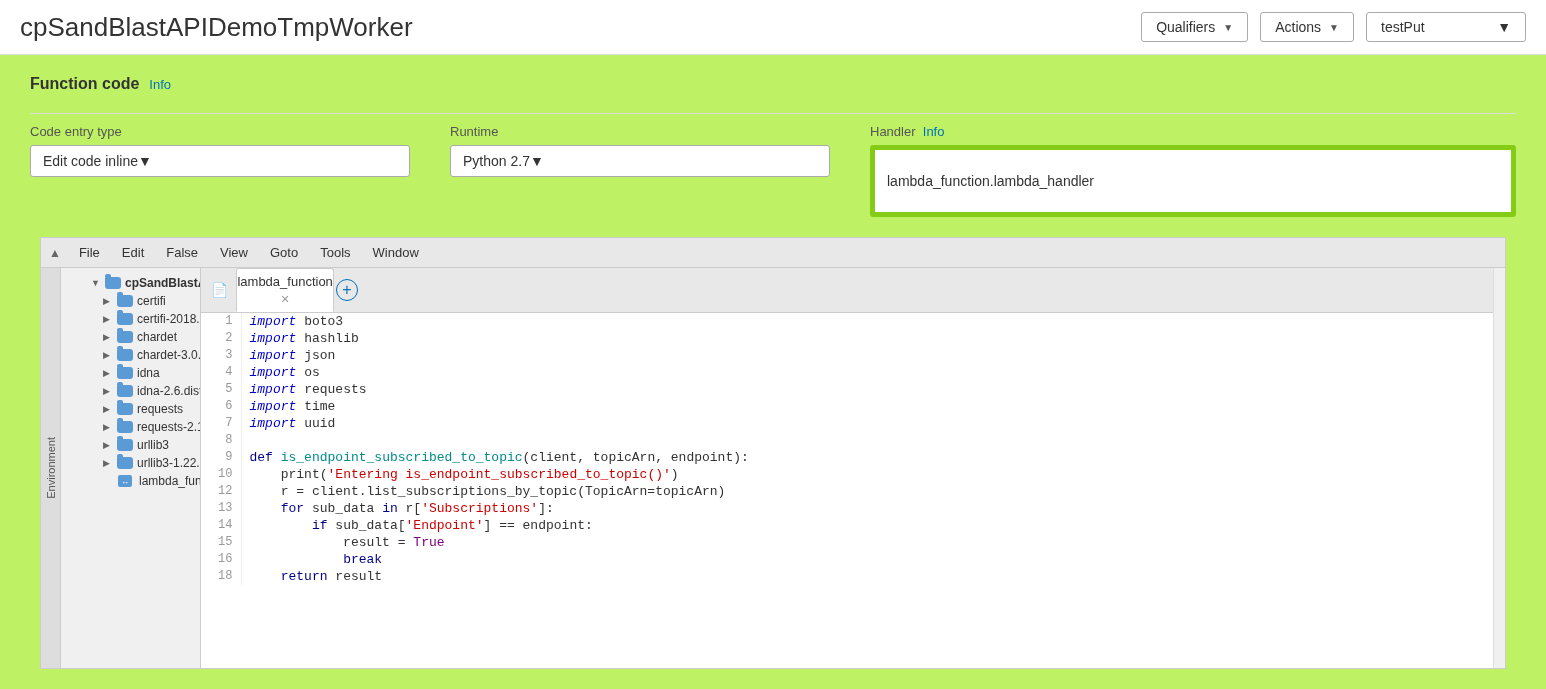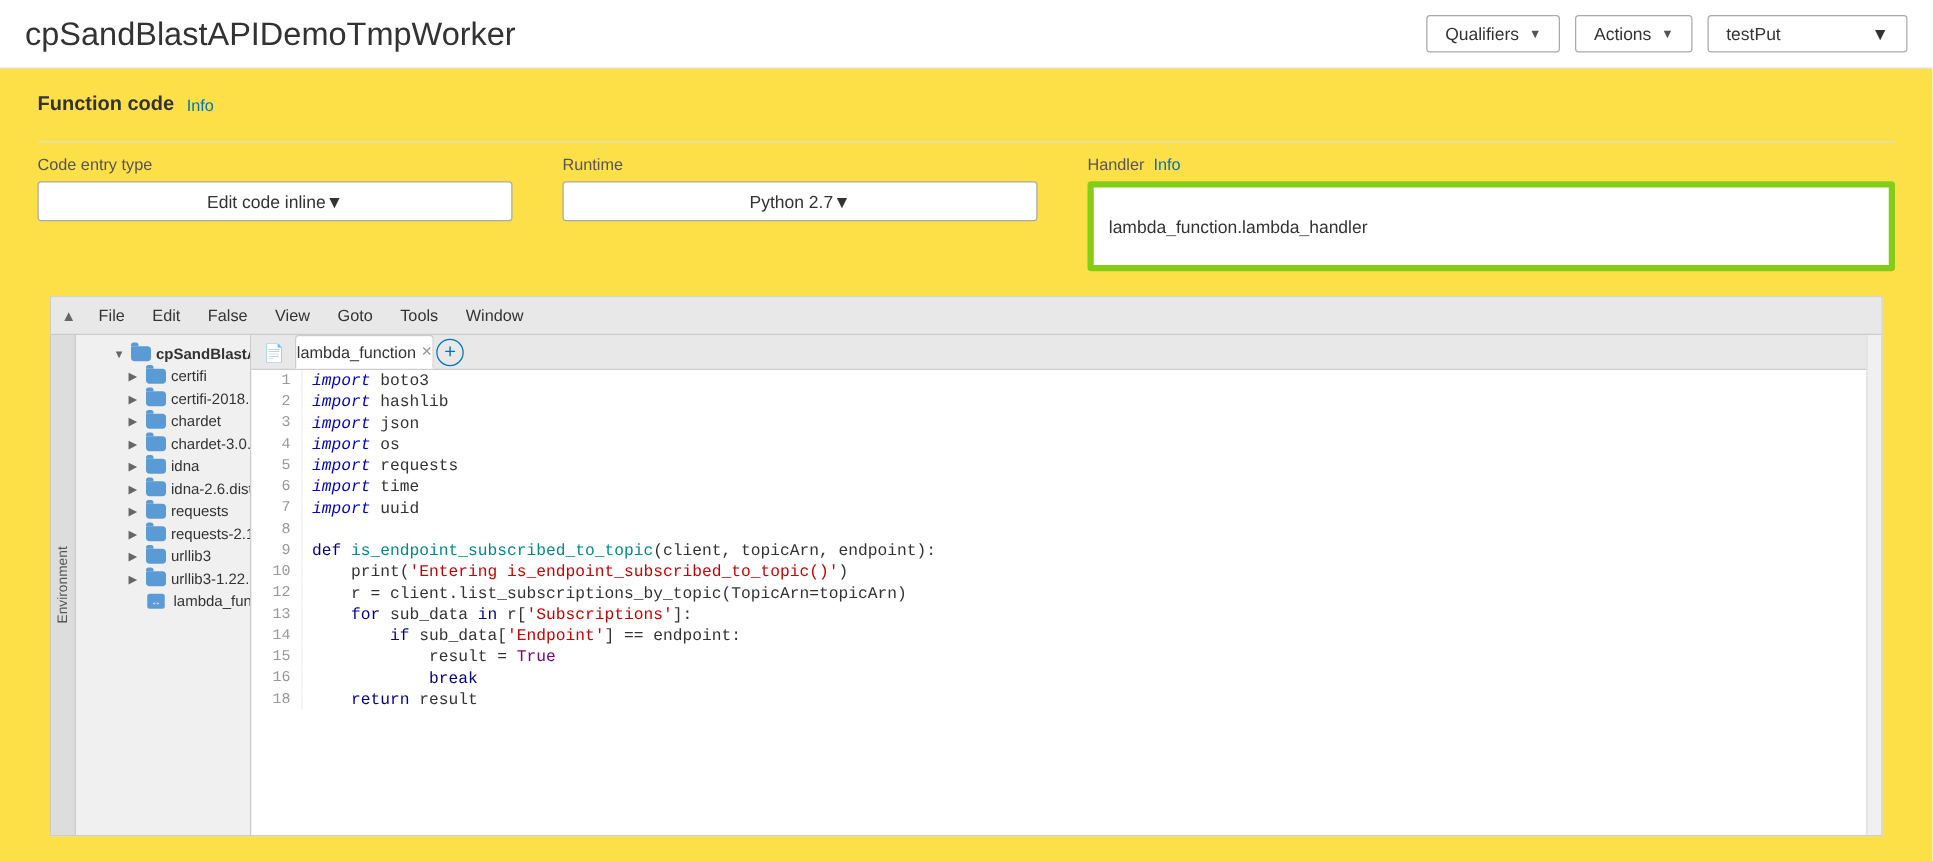--- a/index.html
+++ b/index.html
@@ -50,21 +50,21 @@
       border-radius: 3px;
       cursor: pointer;
       font-size: 14px;
       color: #333;
       min-width: 160px;
       justify-content: space-between;
     }
 
     
     .main-content {
-      background: #fde047;
+      background: #bef264;
       margin: 0;
       padding: 20px 30px;
     }
 
     .section-title {
       font-size: 16px;
       font-weight: 700;
       color: #333;
       display: flex;
       align-items: center;
@@ -91,21 +91,21 @@
     }
     .form-group.medium { width: 380px; }
     .form-group.xlarge { flex: 2; }
     .form-label {
       font-size: 13px;
       color: #555;
     }
     .form-select {
       display: flex;
       align-items: center;
-      justify-content: center;
+      justify-content: flex-start;
       padding: 7px 12px;
       border: 1px solid #aaa;
       background: #fff;
       border-radius: 3px;
       cursor: pointer;
       font-size: 14px;
       color: #333;
       min-width: 270px;
     }
     .form-input {
@@ -226,20 +226,21 @@
       align-items: center;
       gap: 4px;
       padding: 5px 0;
       background: #fff;
       border: 1px solid #ccc;
       border-bottom: none;
       font-size: 13px;
       color: #333;
       cursor: pointer;
       border-radius: 3px 3px 0 0;
+      flex-direction: column;
     }
     .tab.active { background: #fff; border-bottom: 1px solid #fff; }
     .tab-close {
       font-size: 11px;
       color: #999;
       cursor: pointer;
     }
     .tab-add {
       font-size: 16px;
       color: #0073bb;

